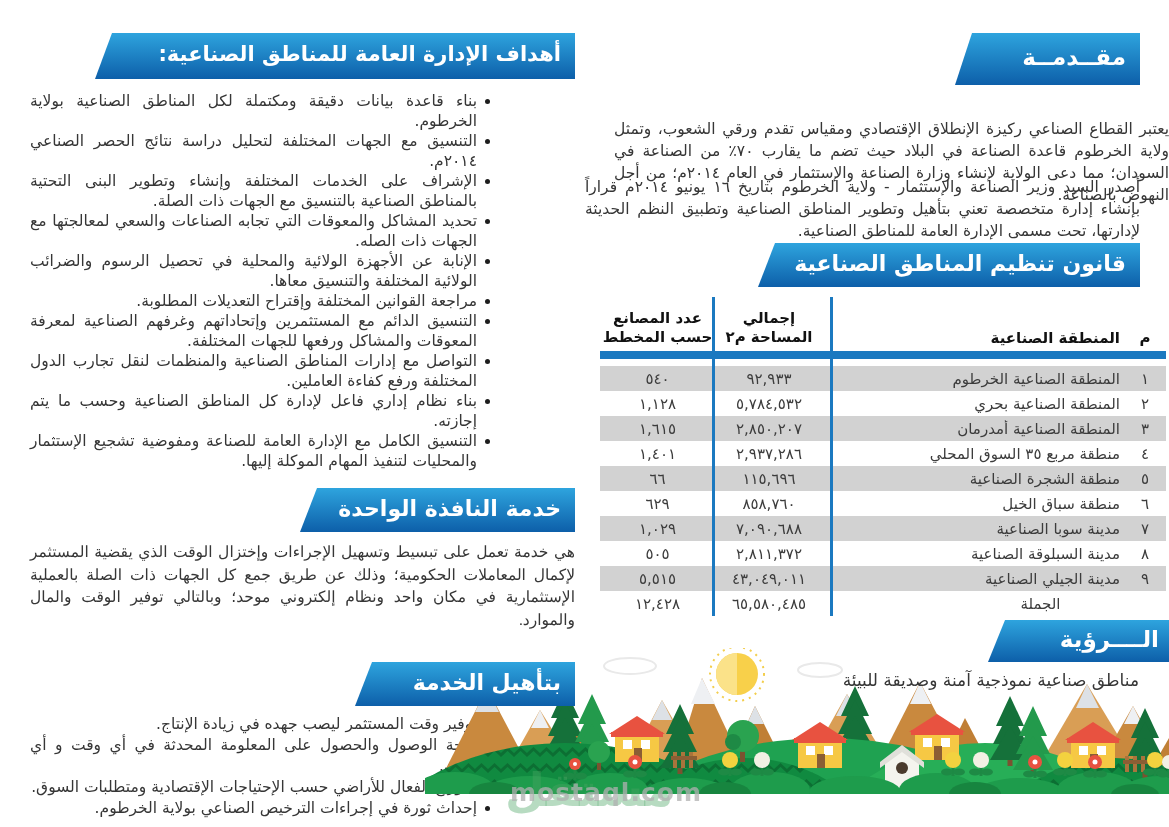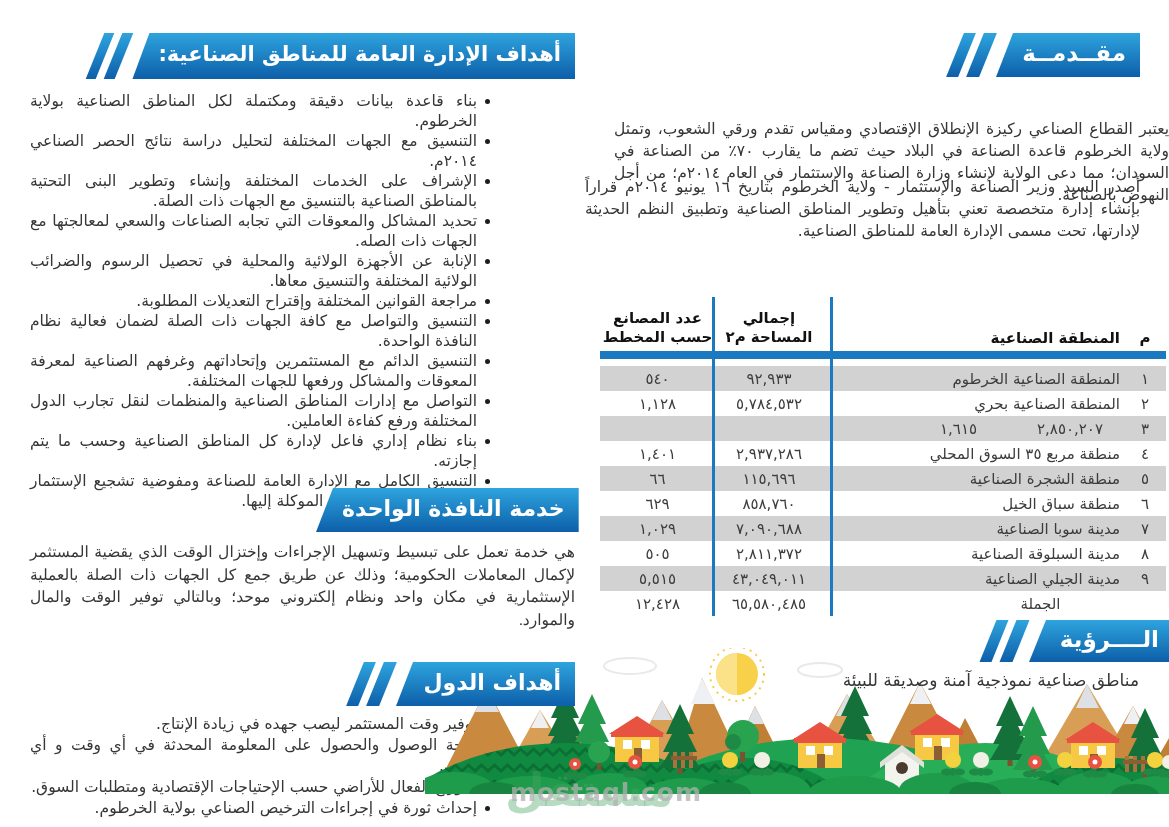--- a/index.html
+++ b/index.html
@@ -1,21 +1,21 @@
 <!DOCTYPE html>
 <html dir="rtl" lang="ar"><head>
 <meta charset="utf-8">
 <style>
   * { margin:0; padding:0; box-sizing:border-box; }
   html,body { background:#ffffff; }
   body { font-family:"DejaVu Sans", sans-serif; color:#333; }
   .page { position:relative; width:1169px; height:827px; background:#fff; overflow:hidden; direction:rtl; }
 
   
-  .banner { position:absolute; display:flex; direction:ltr; height:44px; align-items:stretch; z-index:3; }
+  .banner { position:absolute; display:flex; direction:ltr; height:44px; align-items:stretch; z-index:3;flex-direction:column; }
   .slash { display:block; width:12px; margin-right:8px;
            background:linear-gradient(180deg,#2ea4de 0%,#0d5fa9 100%);
            transform:skewX(-22deg); }
   .slash.s2 { width:13px; }
   .banner-body { flex:1; direction:rtl;
            background:linear-gradient(180deg,#2ea4de 0%,#0d5fa9 100%);
            clip-path:polygon(17px 0, 100% 0, 100% 100%, 0 100%);
            color:#fff; font-weight:bold; display:flex; align-items:center;
            padding:0 14px 4px 26px; white-space:nowrap; }
 
@@ -88,24 +88,20 @@
       <div class="b-item">
         <span class="dot"></span>
         <div class="b-text">الإنابة عن الأجهزة الولائية والمحلية في تحصيل الرسوم والضرائب الولائية المختلفة والتنسيق معاها.</div>
       </div>
 
       <div class="b-item">
         <span class="dot"></span>
         <div class="b-text">مراجعة القوانين المختلفة وإقتراح التعديلات المطلوبة.</div>
       </div>
 
-      <div class="b-item">
-        <span class="dot"></span>
-        <div class="b-text">التنسيق والتواصل مع كافة الجهات ذات الصلة لضمان فعالية نظام النافذة الواحدة.</div>
-      </div>
 
       <div class="b-item">
         <span class="dot"></span>
         <div class="b-text">التنسيق الدائم مع المستثمرين وإتحاداتهم وغرفهم الصناعية لمعرفة المعوقات والمشاكل ورفعها للجهات المختلفة.</div>
       </div>
 
       <div class="b-item">
         <span class="dot"></span>
         <div class="b-text">التواصل مع إدارات المناطق الصناعية والمنظمات لنقل تجارب الدول المختلفة ورفع كفاءة العاملين.</div>
       </div>
@@ -126,21 +122,21 @@
     <span class="slash s1"></span>
     <span class="slash s2"></span>
     <div class="banner-body" style="font-size:22px;">خدمة النافذة الواحدة</div>
   </div>
 
   <div class="para" style="left:30px; top:541px; width:545px; font-size:15.5px; line-height:22.5px;font-family:Liberation Serif, serif;">هي خدمة تعمل على تبسيط وتسهيل الإجراءات وإختزال الوقت الذي يقضية المستثمر لإكمال المعاملات الحكومية؛ وذلك عن طريق جمع كل الجهات ذات الصلة بالعملية الإستثمارية في مكان واحد ونظام إلكتروني موحد؛ وبالتالي توفير الوقت والمال والموارد.</div>
 
   <div class="banner" style="left:355px; top:662px; width:220px; height:44px;">
     <span class="slash s1"></span>
     <span class="slash s2"></span>
-    <div class="banner-body" style="font-size:22px;">أهداف الدول</div>
+    <div class="banner-body" style="font-size:22px;">بتأهيل الخدمة</div>
   </div>
 
   <div class="bullets" style="left:30px; top:714px; width:460px; font-size:15.5px; line-height:21px;">
 
       <div class="b-item">
         <span class="dot"></span>
         <div class="b-text">توفير وقت المستثمر ليصب جهده في زيادة الإنتاج.</div>
       </div>
 
       <div class="b-item">
@@ -153,29 +149,34 @@
         <div class="b-text">التوزيع الفعال للأراضي حسب الإحتياجات الإقتصادية ومتطلبات السوق.</div>
       </div>
 
       <div class="b-item">
         <span class="dot"></span>
         <div class="b-text">إحداث ثورة في إجراءات الترخيص الصناعي بولاية الخرطوم.</div>
       </div>
 
   </div>
 
-  <div class="banner" style="left:955px; top:33px; width:185px; height:44px;">
+  <div class="banner" style="left:955px; top:33px; width:185px; height:52px;">
     <span class="slash s1"></span>
     <span class="slash s2"></span>
     <div class="banner-body" style="font-size:23px;">مقــدمــة</div>
   </div>
 
   <div class="para" style="left:614px; top:86px; width:555px; font-size:15.5px; line-height:22px;margin-top:32px;">يعتبر القطاع الصناعي ركيزة الإنطلاق الإقتصادي ومقياس تقدم ورقي الشعوب، وتمثل ولاية الخرطوم قاعدة الصناعة في البلاد حيث تضم ما يقارب ٧٠٪ من الصناعة في السودان؛ مما دعى الولاية لإنشاء وزارة الصناعة والإستثمار في العام ٢٠١٤م؛ من أجل النهوض بالصناعة.</div>
   <div class="para" style="left:585px; top:176px; width:555px; font-size:15.5px; line-height:22px;">أصدر السيد وزير الصناعة والإستثمار - ولاية الخرطوم بتاريخ ١٦ يونيو ٢٠١٤م قراراً بإنشاء إدارة متخصصة تعني بتأهيل وتطوير المناطق الصناعية وتطبيق النظم الحديثة لإدارتها، تحت مسمى الإدارة العامة للمناطق الصناعية.</div>
 
+  <div class="banner" style="left:758px; top:243px; width:382px; height:44px;">
+    <span class="slash s1"></span>
+    <span class="slash s2"></span>
+    <div class="banner-body" style="font-size:22px;">قانون تنظيم المناطق الصناعية</div>
+  </div>
 
   <div class="law-table">
     <div class="t-head">
       <div class="c-num">م</div>
       <div class="c-name">المنطقة الصناعية</div>
       <div class="c-area th-two">
         <span>إجمالي</span>
         <span>المساحة م٢</span>
       </div>
       <div class="c-count th-two">
@@ -195,20 +196,21 @@
 
       <div class="t-row even">
         <div class="c-num">٢</div>
         <div class="c-name">المنطقة الصناعية بحري</div>
         <div class="c-area">٥,٧٨٤,٥٣٢</div>
         <div class="c-count">١,١٢٨</div>
       </div>
 
       <div class="t-row odd">
         <div class="c-num">٣</div>
+        <div class="c-name">المنطقة الصناعية أمدرمان</div>
         <div class="c-area">٢,٨٥٠,٢٠٧</div>
         <div class="c-count">١,٦١٥</div>
       </div>
 
       <div class="t-row even">
         <div class="c-num">٤</div>
         <div class="c-name">منطقة مربع ٣٥ السوق المحلي</div>
         <div class="c-area">٢,٩٣٧,٢٨٦</div>
         <div class="c-count">١,٤٠١</div>
       </div>

